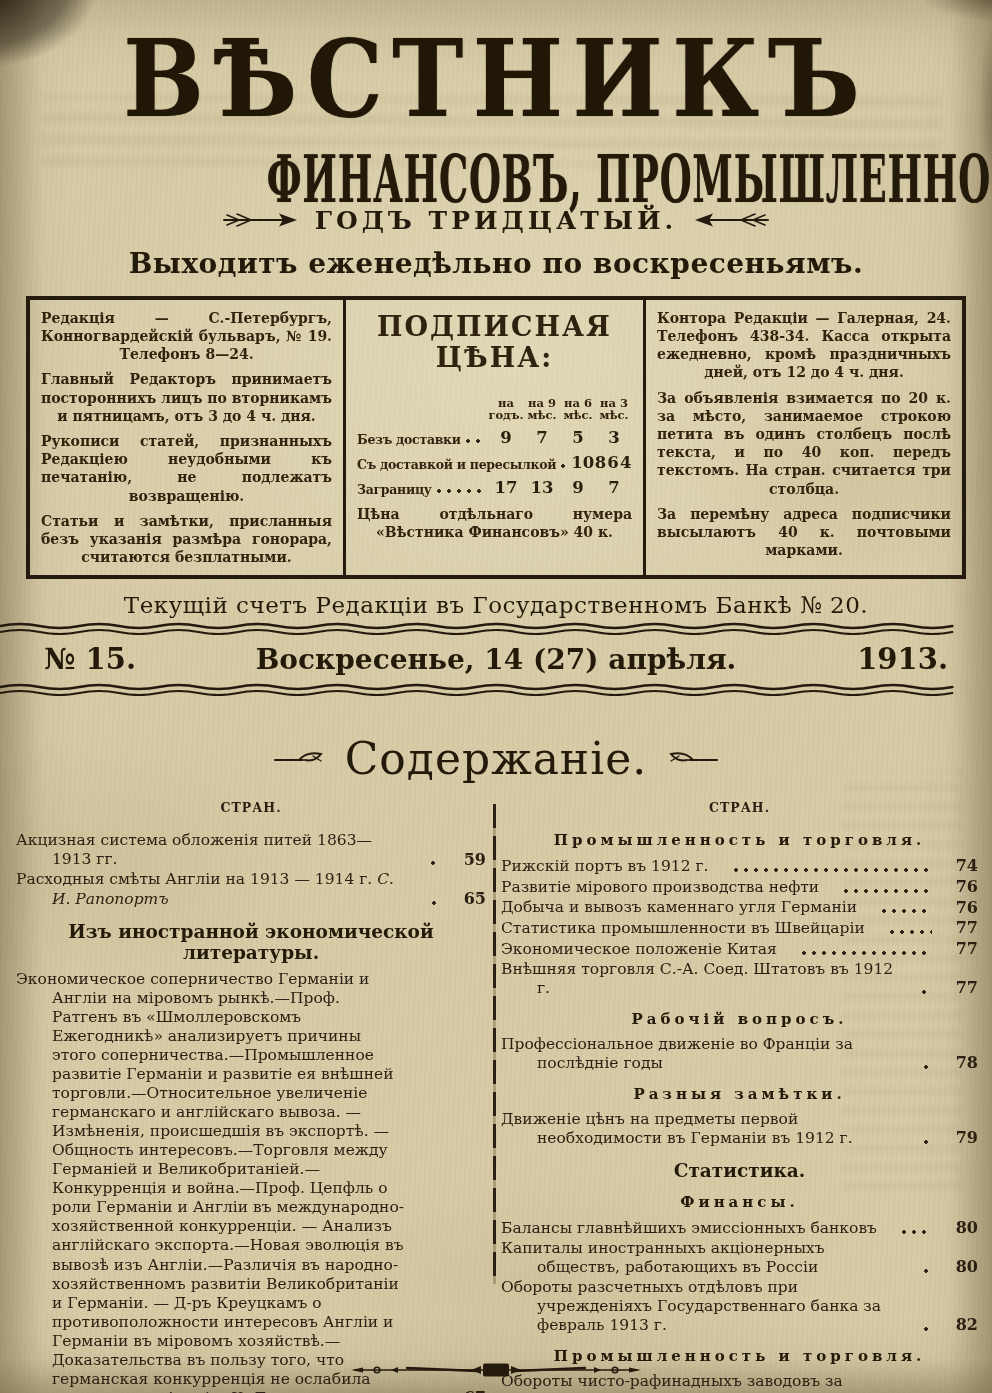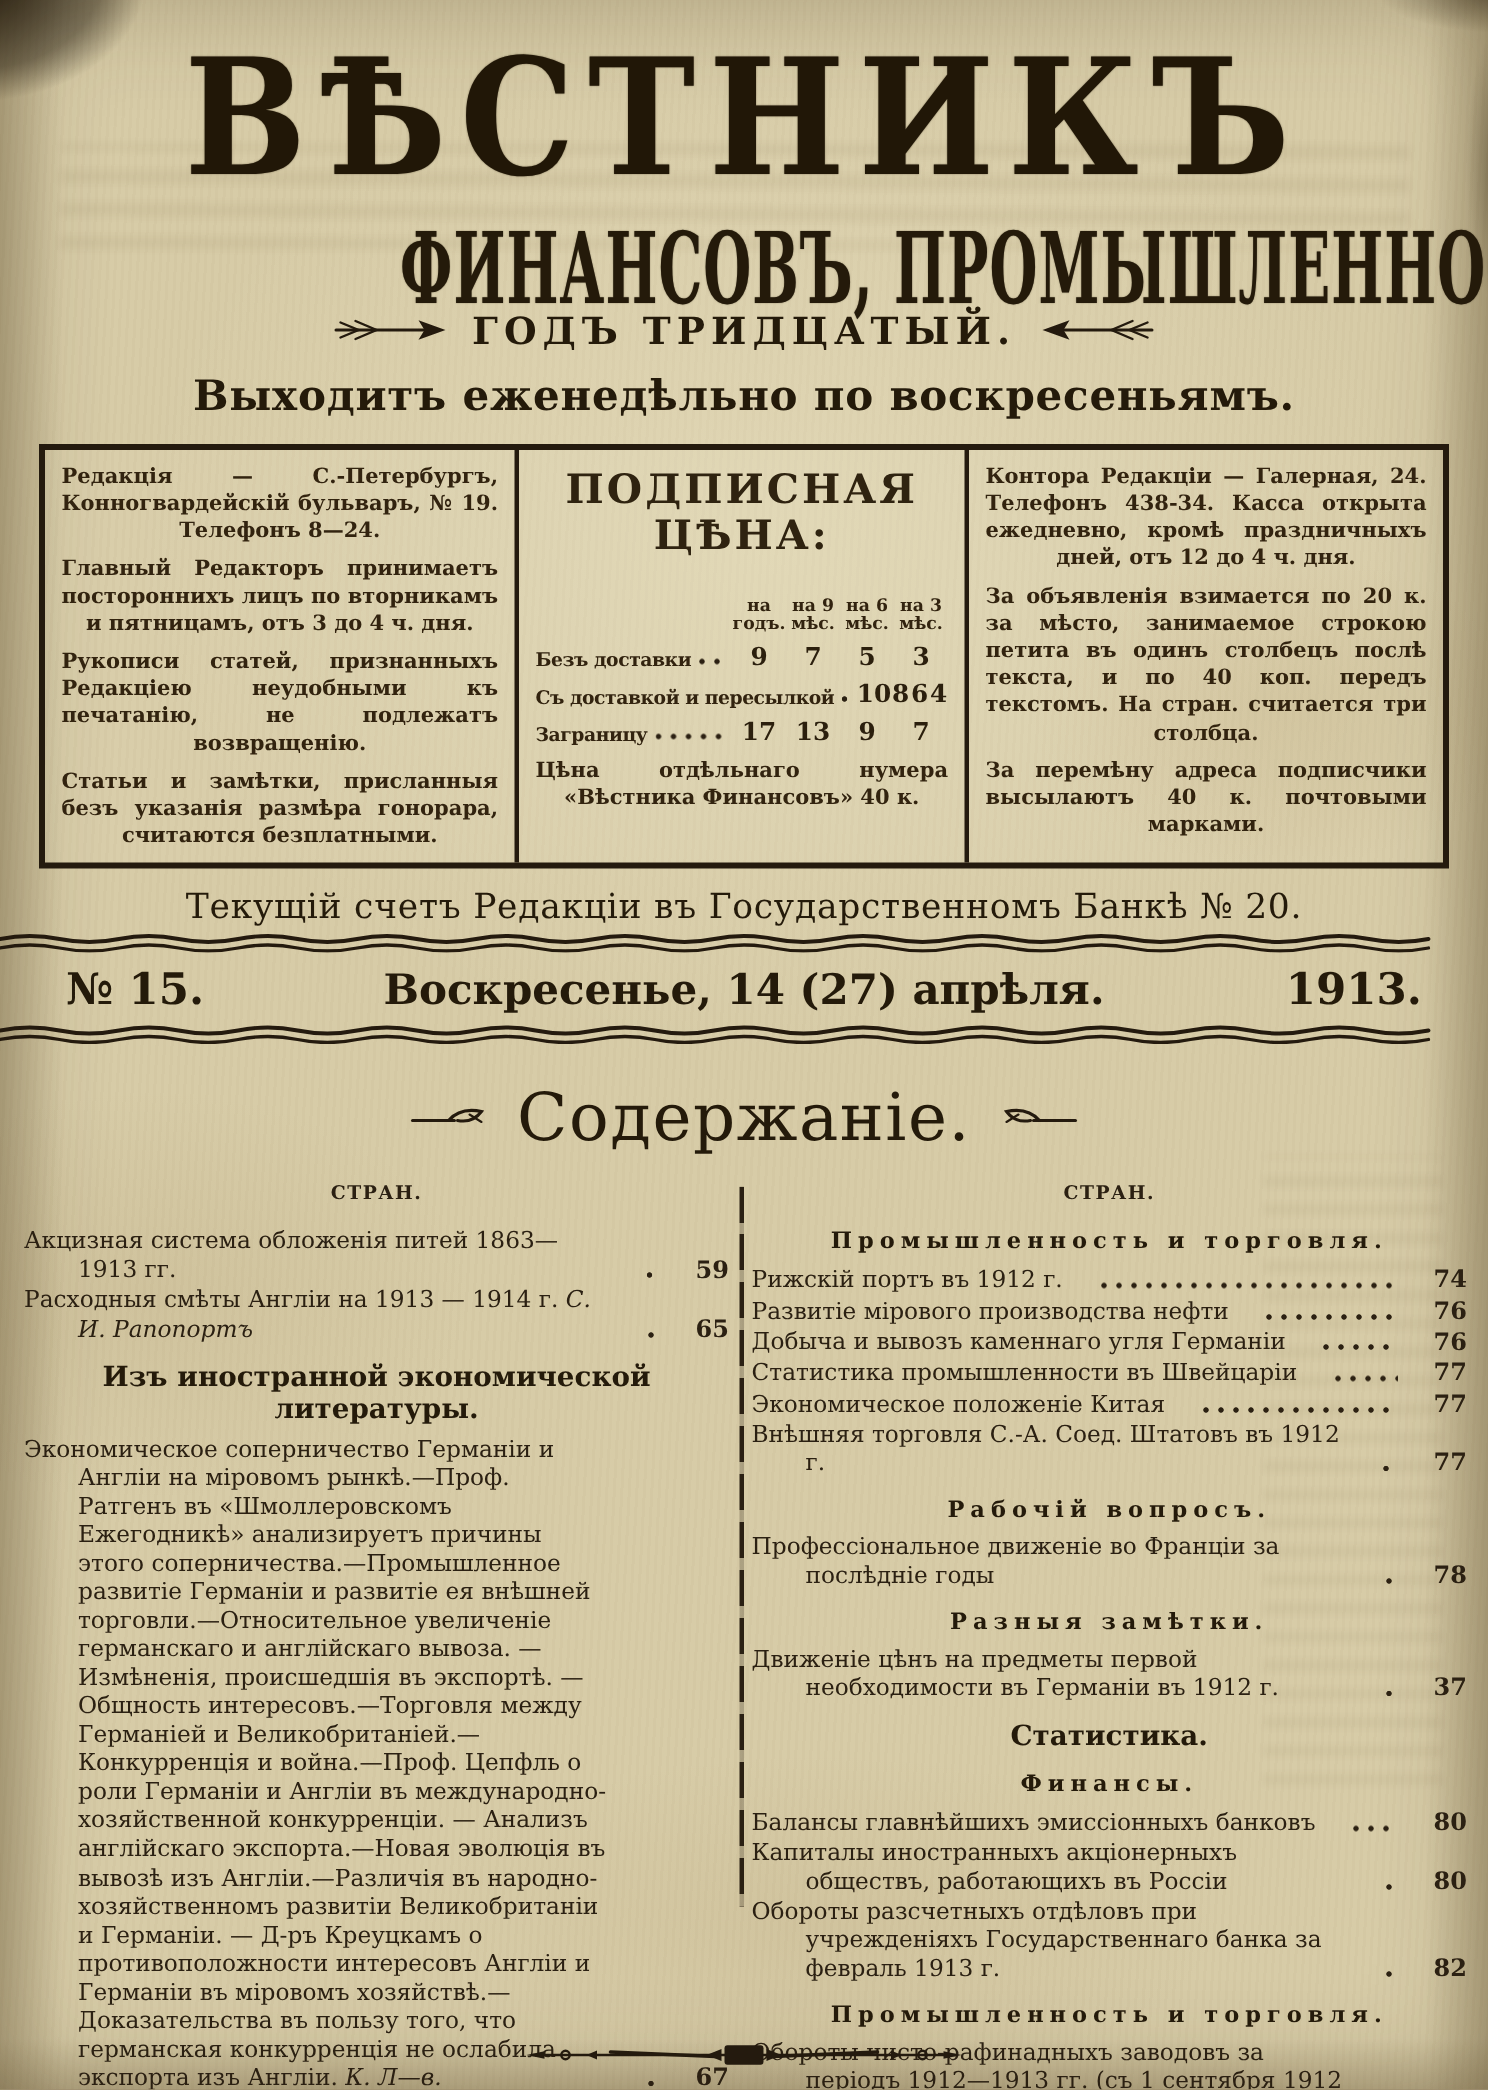--- a/index.html
+++ b/index.html
@@ -82,21 +82,21 @@
 
   
   .bank-line{text-align:center;font-size:23px;margin-top:13px;letter-spacing:.5px;color:#241a0a;}
   .wavy{display:block;width:100%;height:13px;margin-top:4px;}
   .issue-row{display:flex;align-items:baseline;padding:7px 44px 3px;color:#241a0a;}
   .issue-number{font-size:29px;font-weight:bold;width:160px;}
   .issue-date{flex:1;text-align:center;font-size:28px;font-weight:bold;}
   .issue-year{font-size:29px;font-weight:bold;width:160px;text-align:right;}
 
   
-  .toc-title-row{display:flex;justify-content:center;align-items:center;gap:12px;margin-top:24px;color:#241a0a;}
+  .toc-title-row{display:flex;justify-content:center;align-items:center;gap:12px;margin-top:37px;color:#241a0a;}
   .toc-title{font-size:44px;letter-spacing:1px;}
   .toc-columns{display:flex;align-items:flex-start;padding:0 12px;margin-top:16px;}
   .toc-col{box-sizing:border-box;}
   .toc-col-left{width:474px;padding-left:4px;}
   .toc-col-right{flex:1;padding-right:2px;}
   .col-divider{
     width:3px;height:480px;margin:4px 5px 0 7px;flex:none;
     background:repeating-linear-gradient(180deg,#2a2013 0 24px, rgba(42,32,19,0.25) 24px 32px);
   }
   .page-col-header{text-align:center;font-size:12.5px;font-weight:bold;letter-spacing:1px;margin-bottom:16px;color:#2b2012;}
@@ -310,21 +310,21 @@
           <div class="toc-h h-spaced">Рабочій вопросъ.</div>
           <div class="entry">
             <span class="entry-text">Профессіональное движеніе во Франціи за послѣдніе годы</span>
             <span class="leader"></span>
             <span class="pg">78</span>
           </div>
           <div class="toc-h h-spaced">Разныя замѣтки.</div>
           <div class="entry">
             <span class="entry-text">Движеніе цѣнъ на предметы первой необходимости въ Германіи въ 1912 г.</span>
             <span class="leader"></span>
-            <span class="pg">37</span>
+            <span class="pg">79</span>
           </div>
           <div class="toc-h h-section">Статистика.</div>
           <div class="toc-h h-spaced">Финансы.</div>
           <div class="entry">
             <span class="entry-text">Балансы главнѣйшихъ эмиссіонныхъ банковъ</span>
             <span class="leader"></span>
             <span class="pg">80</span>
           </div>
           <div class="entry">
             <span class="entry-text">Капиталы иностранныхъ акціонерныхъ обществъ, работающихъ въ Россіи</span>

